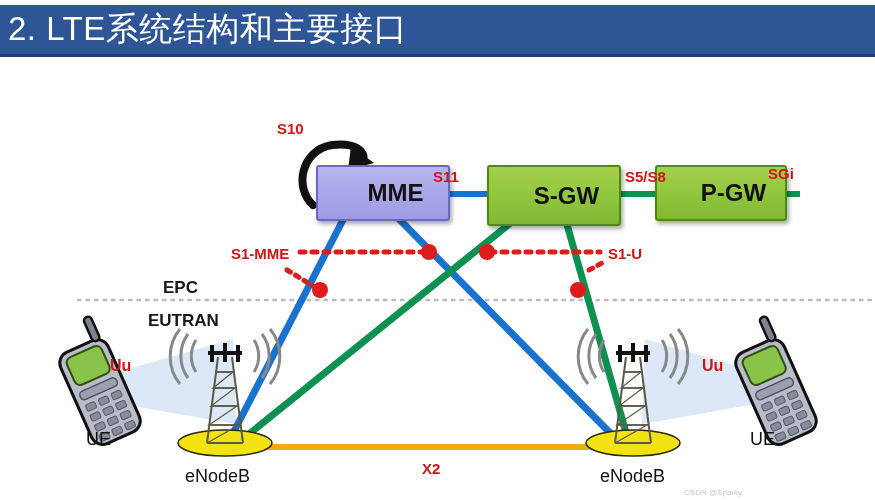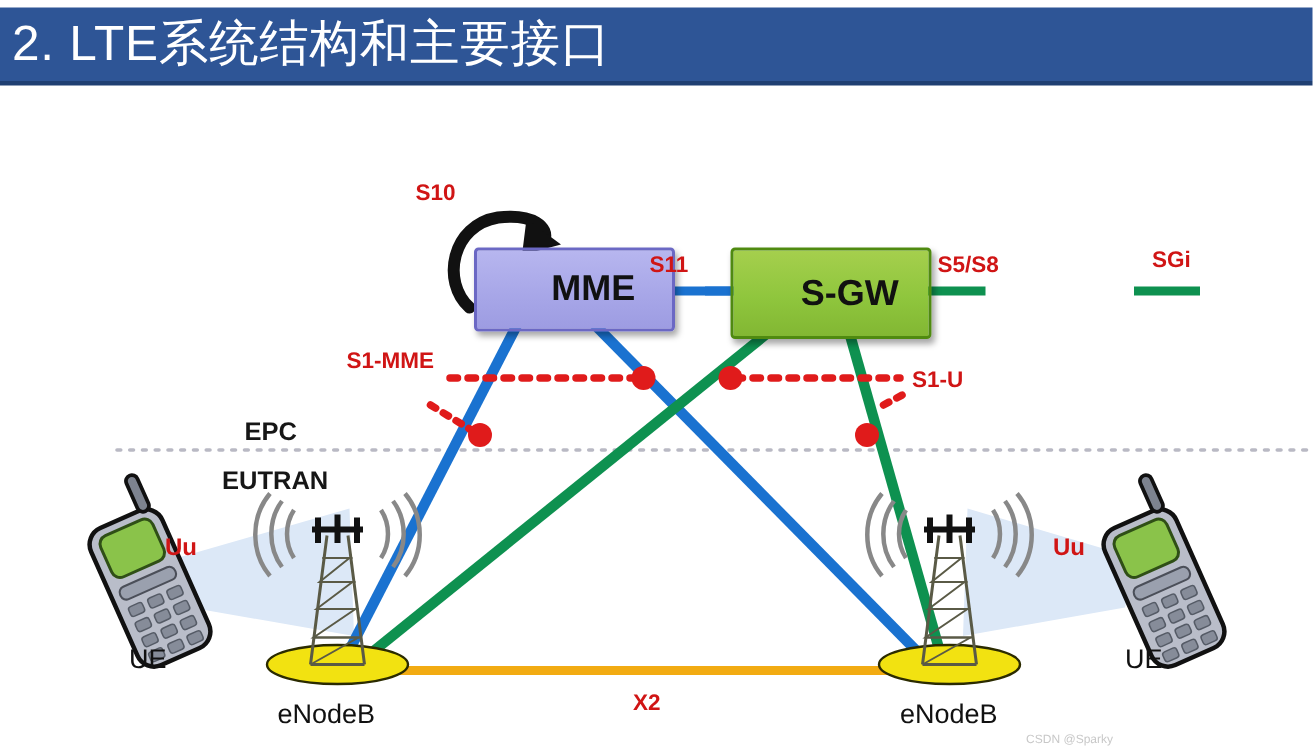--- a/index.html
+++ b/index.html
@@ -33,21 +33,21 @@
         background:linear-gradient(180deg,#a5cf4d 0%,#8fc63d 55%,#82b733 100%);
         border:2px solid #4f8a10;}
 
   
   .ilabel{position:absolute;color:#d01515;font-weight:bold;font-size:15px;
         white-space:nowrap;}
   .lbl-s10{left:277px;top:120px;}
   .lbl-s11{left:433px;top:168px;}
   .lbl-s5s8{left:598px;top:168px;margin-left:27px;}
   .lbl-sgi{left:768px;top:165px;}
-  .lbl-s1mme{left:231px;top:232px;}
+  .lbl-s1mme{left:231px;top:245px;}
   .lbl-s1u{left:608px;top:245px;}
   .lbl-x2{left:422px;top:460px;}
   .lbl-uu-left{left:110px;top:357px;font-size:16px;}
   .lbl-uu-right{left:702px;top:357px;font-size:16px;}
 
   
   .plane{position:absolute;color:#161616;font-size:17px;font-weight:bold;
         white-space:nowrap;}
   .plane-epc{left:163px;top:278px;text-align:right;}
   .plane-eutran{left:148px;top:311px;}
@@ -185,20 +185,23 @@
     </g>
 
   </svg>
 
   <div class="node node-mme">
     <span>MME</span>
   </div>
   <div class="node node-sgw">
     <span>S-GW</span>
   </div>
+  <div class="node node-pgw">
+    <span>P-GW</span>
+  </div>
 
   <div class="ilabel lbl-s10">S10</div>
   <div class="ilabel lbl-s11">S11</div>
   <div class="ilabel lbl-s5s8">S5/S8</div>
   <div class="ilabel lbl-sgi">SGi</div>
   <div class="ilabel lbl-s1mme">S1-MME</div>
   <div class="ilabel lbl-s1u">S1-U</div>
   <div class="ilabel lbl-x2">X2</div>
   <div class="ilabel lbl-uu-left">Uu</div>
   <div class="ilabel lbl-uu-right">Uu</div>

